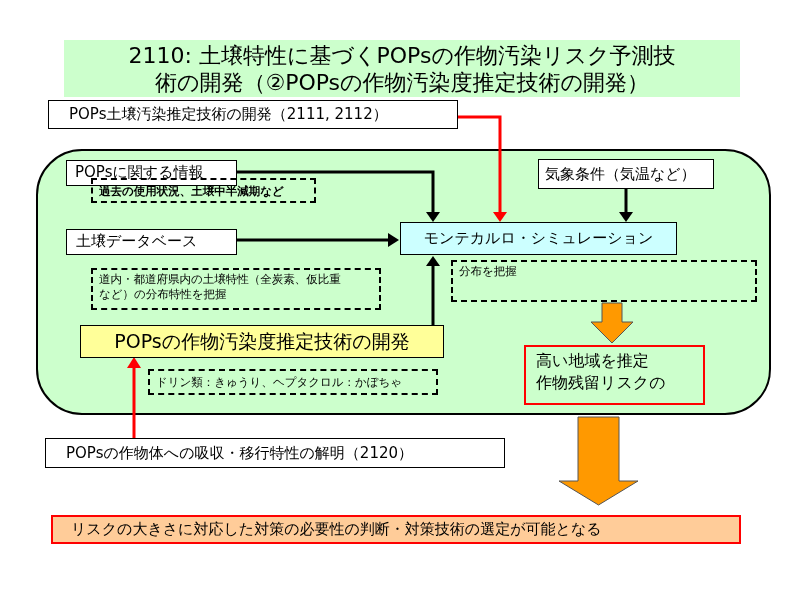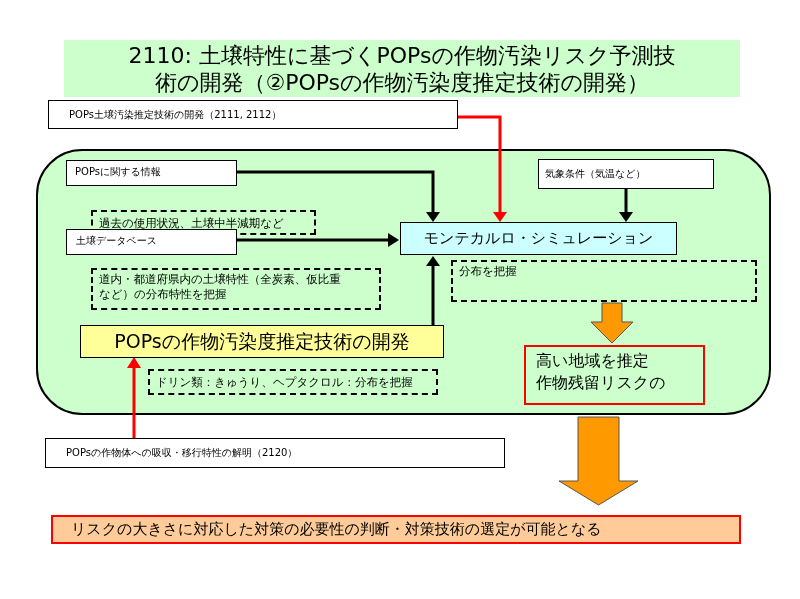--- a/index.html
+++ b/index.html
@@ -4,21 +4,21 @@
 <style>
   html, body { margin:0; padding:0; background:#ffffff; }
   body { width:800px; height:599px; position:relative; overflow:hidden;
          font-family:"DejaVu Sans", "Liberation Sans", sans-serif; color:#000; }
   .abs { position:absolute; box-sizing:border-box; }
   .title-banner { left:64px; top:40px; width:676px; height:57px; background:#ccffcc;
     font-size:22px; line-height:27px; text-align:center; padding-top:2px; letter-spacing:0px; }
   .title-banner div { white-space:nowrap; }
   .panel { left:36px; top:149px; width:735px; height:266px; background:#ccffcc;
     border:2px solid #000; border-radius:46px; }
-  .box { background:#fff; border:1.5px solid #000; font-size:10px; line-height:22px;
+  .box { background:#fff; border:1.5px solid #000; font-size:15px; line-height:22px;
     padding:0 8px; white-space:nowrap; }
   .dash { border:2px dashed #000; font-size:11.5px; line-height:15px; padding:2px 6px; }
   .sim { background:#ccffff; border:1.5px solid #000; font-size:15px; text-align:center; line-height:24px; }
   .yellow { background:#ffff99; border:1.5px solid #000; font-size:19px; text-align:center; line-height:30px; white-space:nowrap; }
   .redbox { background:#ccffcc; border:2px solid #ff0000; font-size:16px; line-height:22px; padding:3px 10px; }
   .final { background:#ffcc99; border:2px solid #ff0000; font-size:15px; line-height:24px; padding:0 8px; white-space:nowrap; }
   svg.arrows { position:absolute; left:0; top:0; }
 </style>
 </head>
 <body>
@@ -76,21 +76,21 @@
   </g>
 </svg>
 
 <div class="abs box" style="left:48px; top:100px; width:410px; height:29px; line-height:27px; padding-left:20px;">
   <span>POPs土壌汚染推定技術の開発（2111, 2112）</span>
 </div>
 
 <div class="abs box" style="left:66px; top:160px; width:171px; height:26px;">
   <span>POPsに関する情報</span>
 </div>
-<div class="abs dash" style="left:91px; top:210px; width:225px; height:25px; line-height:18px;">
+<div class="abs dash" style="left:91px; top:178px; width:225px; height:25px; line-height:18px;font-weight:bold;">
   <span>過去の使用状況、土壌中半減期など</span>
 </div>
 
 <div class="abs box" style="left:66px; top:229px; width:171px; height:26px;padding-left:9px;">
   <span>土壌データベース</span>
 </div>
 <div class="abs dash" style="left:91px; top:268px; width:290px; height:42px;">
   <div>道内・都道府県内の土壌特性（全炭素、仮比重</div>
   <div>など）の分布特性を把握</div>
 </div>
@@ -103,21 +103,21 @@
   <span>モンテカルロ・シミュレーション</span>
 </div>
 <div class="abs dash" style="left:451px; top:260px; width:306px; height:42px;">
   <div>分布を把握</div>
 </div>
 
 <div class="abs yellow" style="left:80px; top:325px; width:364px; height:33px;">
   <span>POPsの作物汚染度推定技術の開発</span>
 </div>
 <div class="abs dash" style="left:148px; top:369px; width:290px; height:26px; line-height:18px;">
-  <span>ドリン類：きゅうり、ヘプタクロル：分布を把握</span>
+  <span>ドリン類：きゅうり、ヘプタクロル：かぼちゃ</span>
 </div>
 
 <div class="abs redbox" style="left:524px; top:345px; width:181px; height:60px; font-size:16px;">
   <div>高い地域を推定</div>
   <div>作物残留リスクの</div>
 </div>
 
 <div class="abs box" style="left:45px; top:438px; width:460px; height:30px; line-height:28px; padding-left:20px;">
   <span>POPsの作物体への吸収・移行特性の解明（2120）</span>
 </div>

